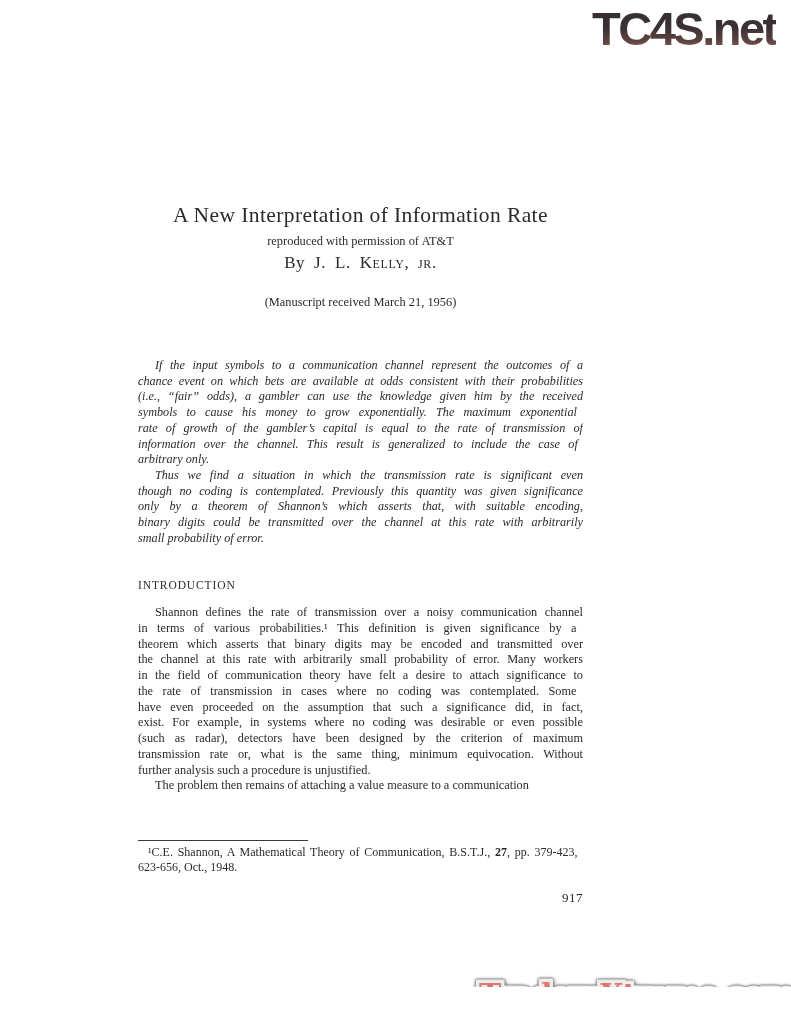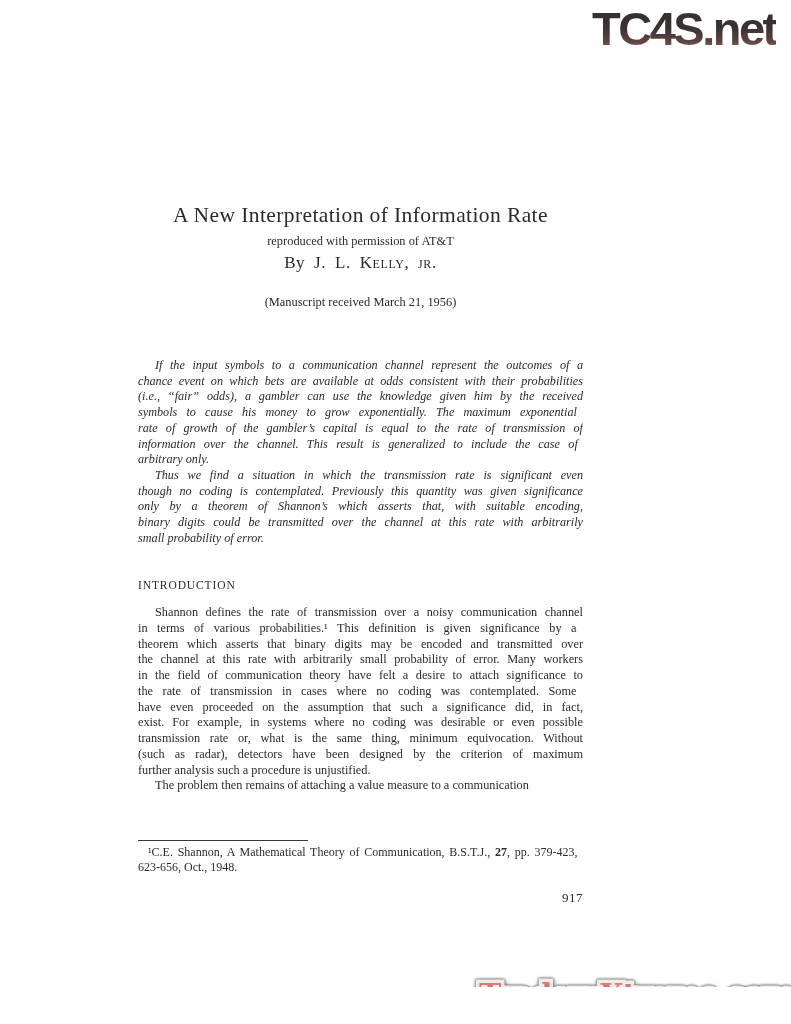--- a/index.html
+++ b/index.html
@@ -116,22 +116,22 @@
   <div class="abs intro-body">
     <div class="para">
         <div class="ln jfit"><span class="m" style="word-spacing: 4.41563px;">Shannon defines the rate of transmission over a noisy communication channel</span></div>
         <div class="ln jfit"><span class="m" style="word-spacing: 6.45703px;">in terms of various probabilities.¹  This definition is given significance by a</span></div>
         <div class="ln jfit"><span class="m" style="word-spacing: 5.65341px;">theorem which asserts that binary digits may be encoded and transmitted over</span></div>
         <div class="ln jfit"><span class="m" style="word-spacing: 4.44271px;">the channel at this rate with arbitrarily small probability of error. Many workers</span></div>
         <div class="ln jfit"><span class="m" style="word-spacing: 4.41827px;">in the field of communication theory have felt a desire to attach significance to</span></div>
         <div class="ln jfit"><span class="m" style="word-spacing: 6.46224px;">the rate of transmission in cases where no coding was contemplated.  Some</span></div>
         <div class="ln jfit"><span class="m" style="word-spacing: 6.00911px;">have even proceeded on the assumption that such a significance did, in fact,</span></div>
         <div class="ln jfit"><span class="m" style="word-spacing: 4.86719px;">exist. For example, in systems where no coding was desirable or even possible</span></div>
+        <div class="ln jfit"><span class="m" style="word-spacing: 7.11506px;">(such as radar), detectors have been designed by the criterion of maximum</span></div>
         <div class="ln jfit"><span class="m" style="word-spacing: 6.60781px;">transmission rate or, what is the same thing, minimum equivocation. Without</span></div>
-        <div class="ln jfit"><span class="m" style="word-spacing: 7.11506px;">(such as radar), detectors have been designed by the criterion of maximum</span></div>
         <div class="ln last"><span class="m">further analysis such a procedure is unjustified.</span></div>
       </div>
     <div class="para">
         <div class="ln last"><span class="m">The problem then remains of attaching a value measure to a communication</span></div>
       </div>
   </div>
 
   <div class="abs footnote">
     <div class="fn-rule"></div>
     <div class="ln jfit fn1">

